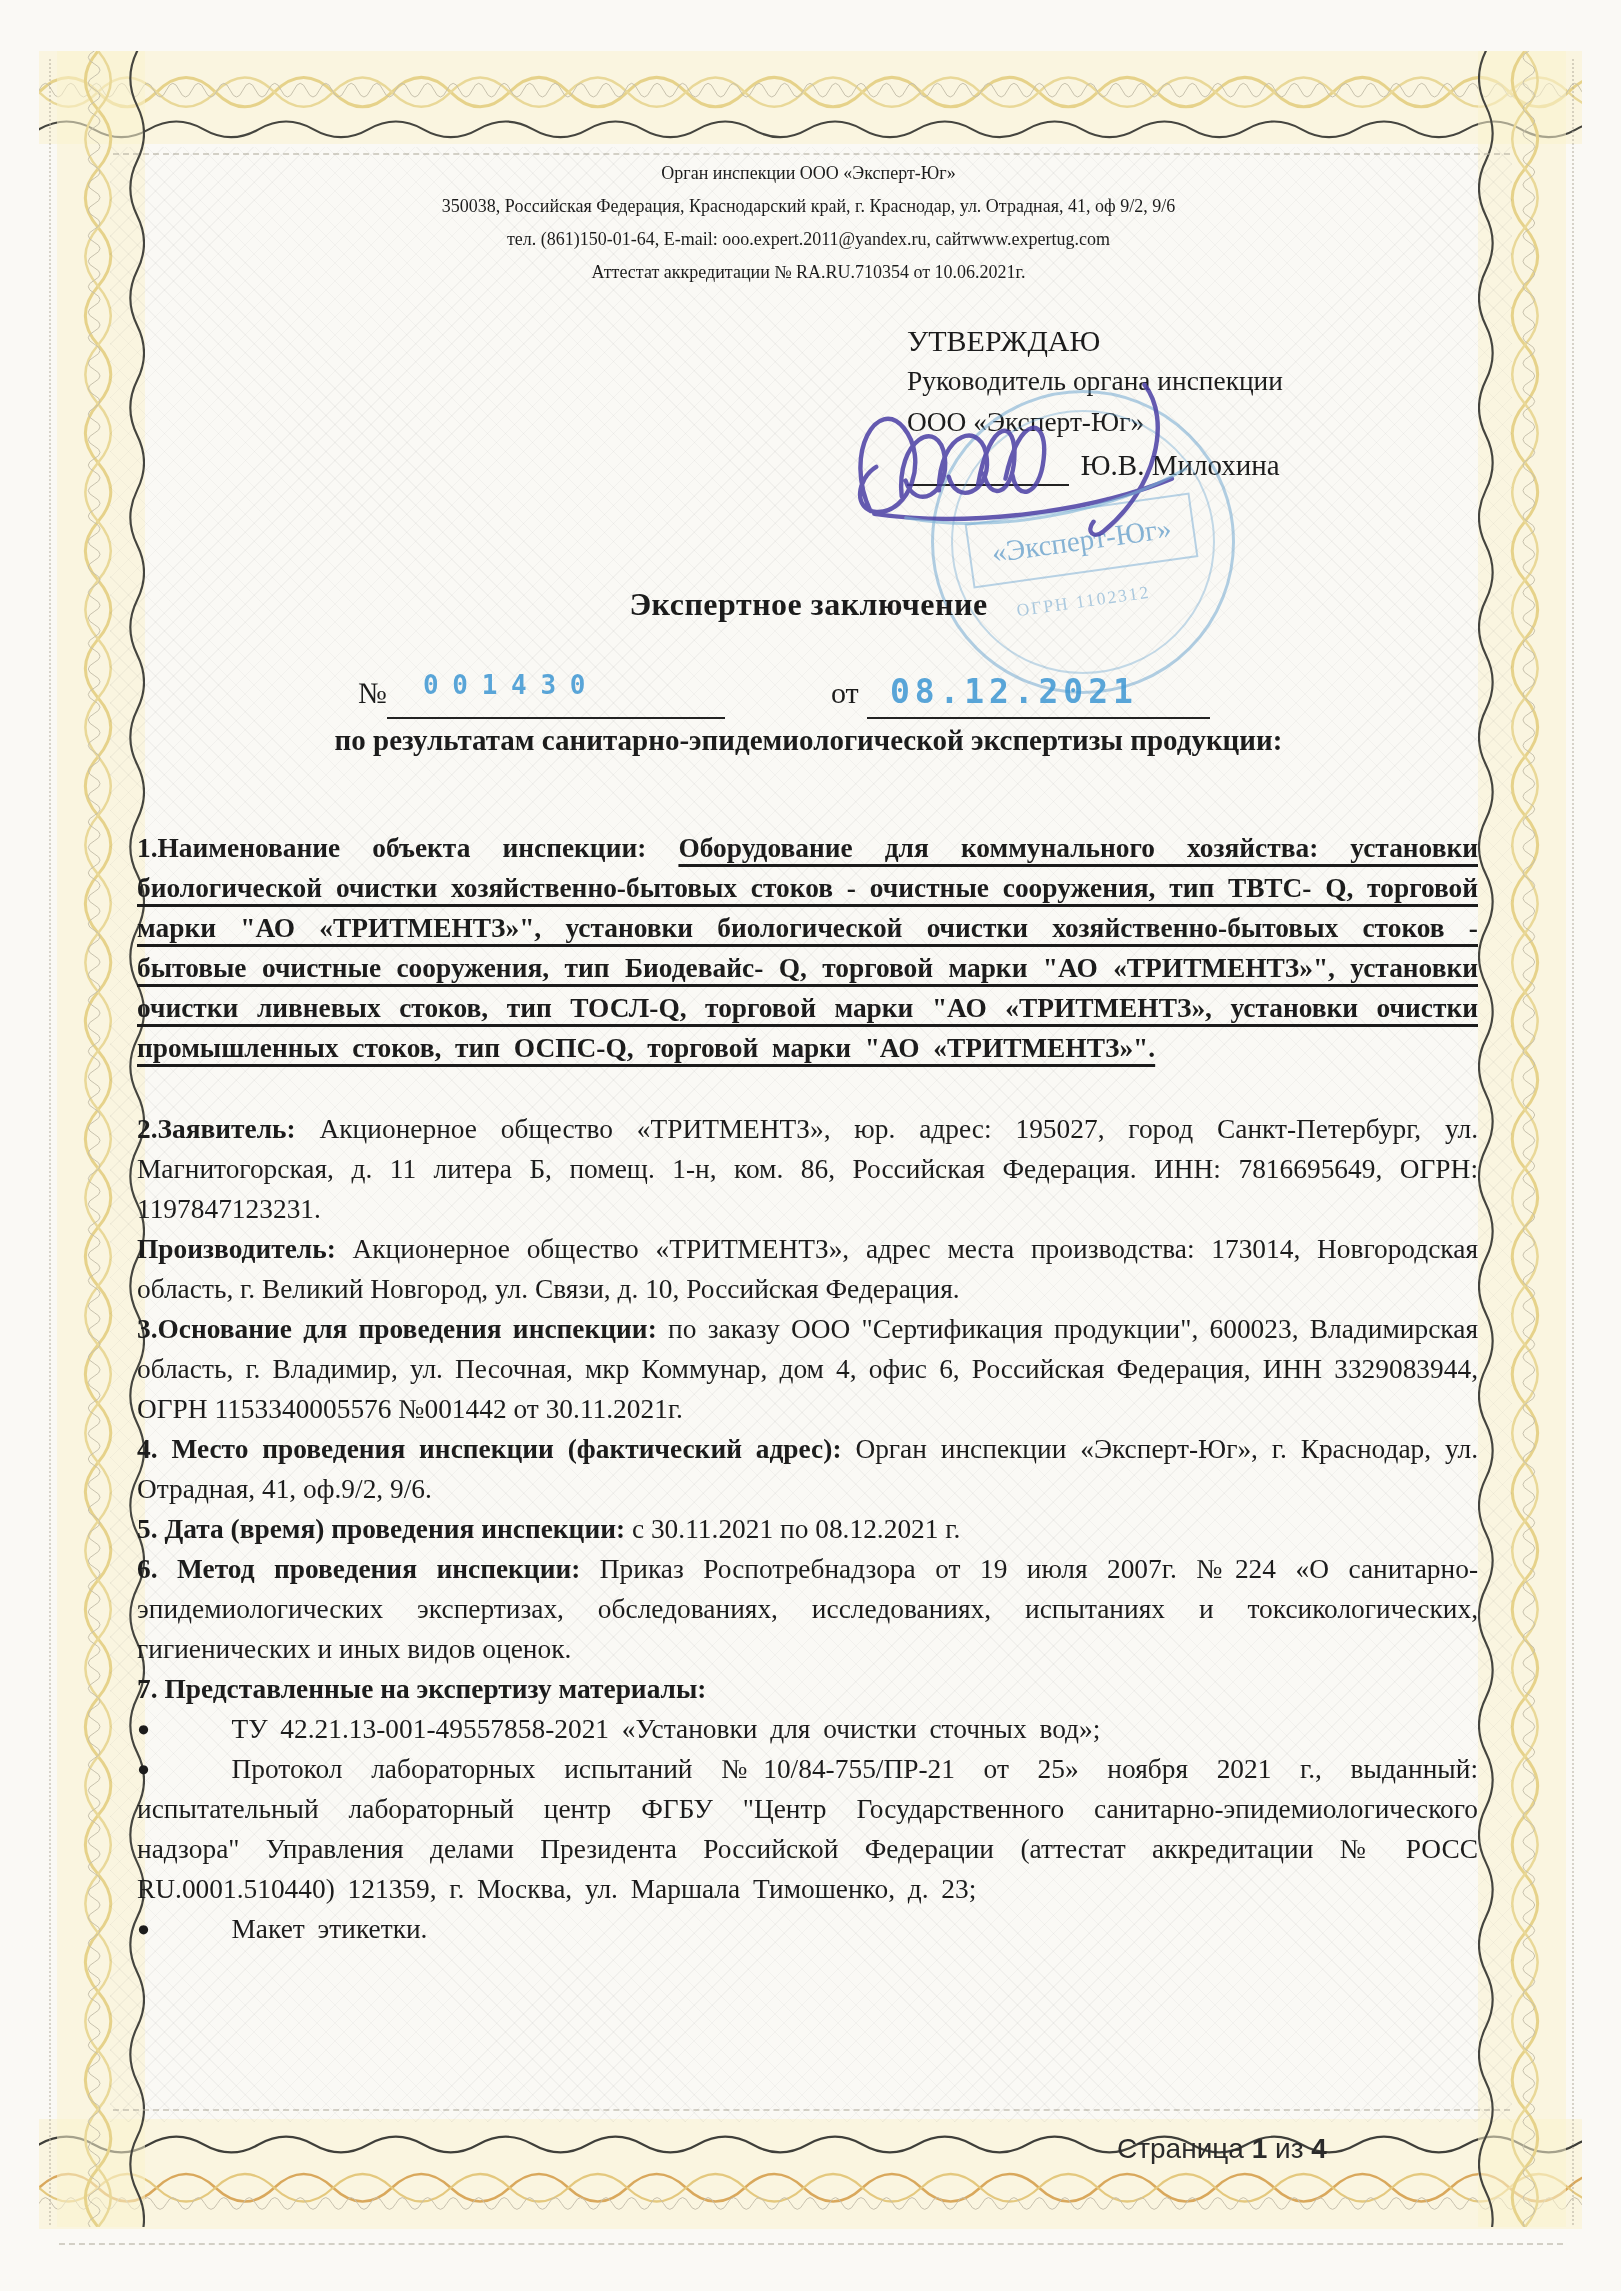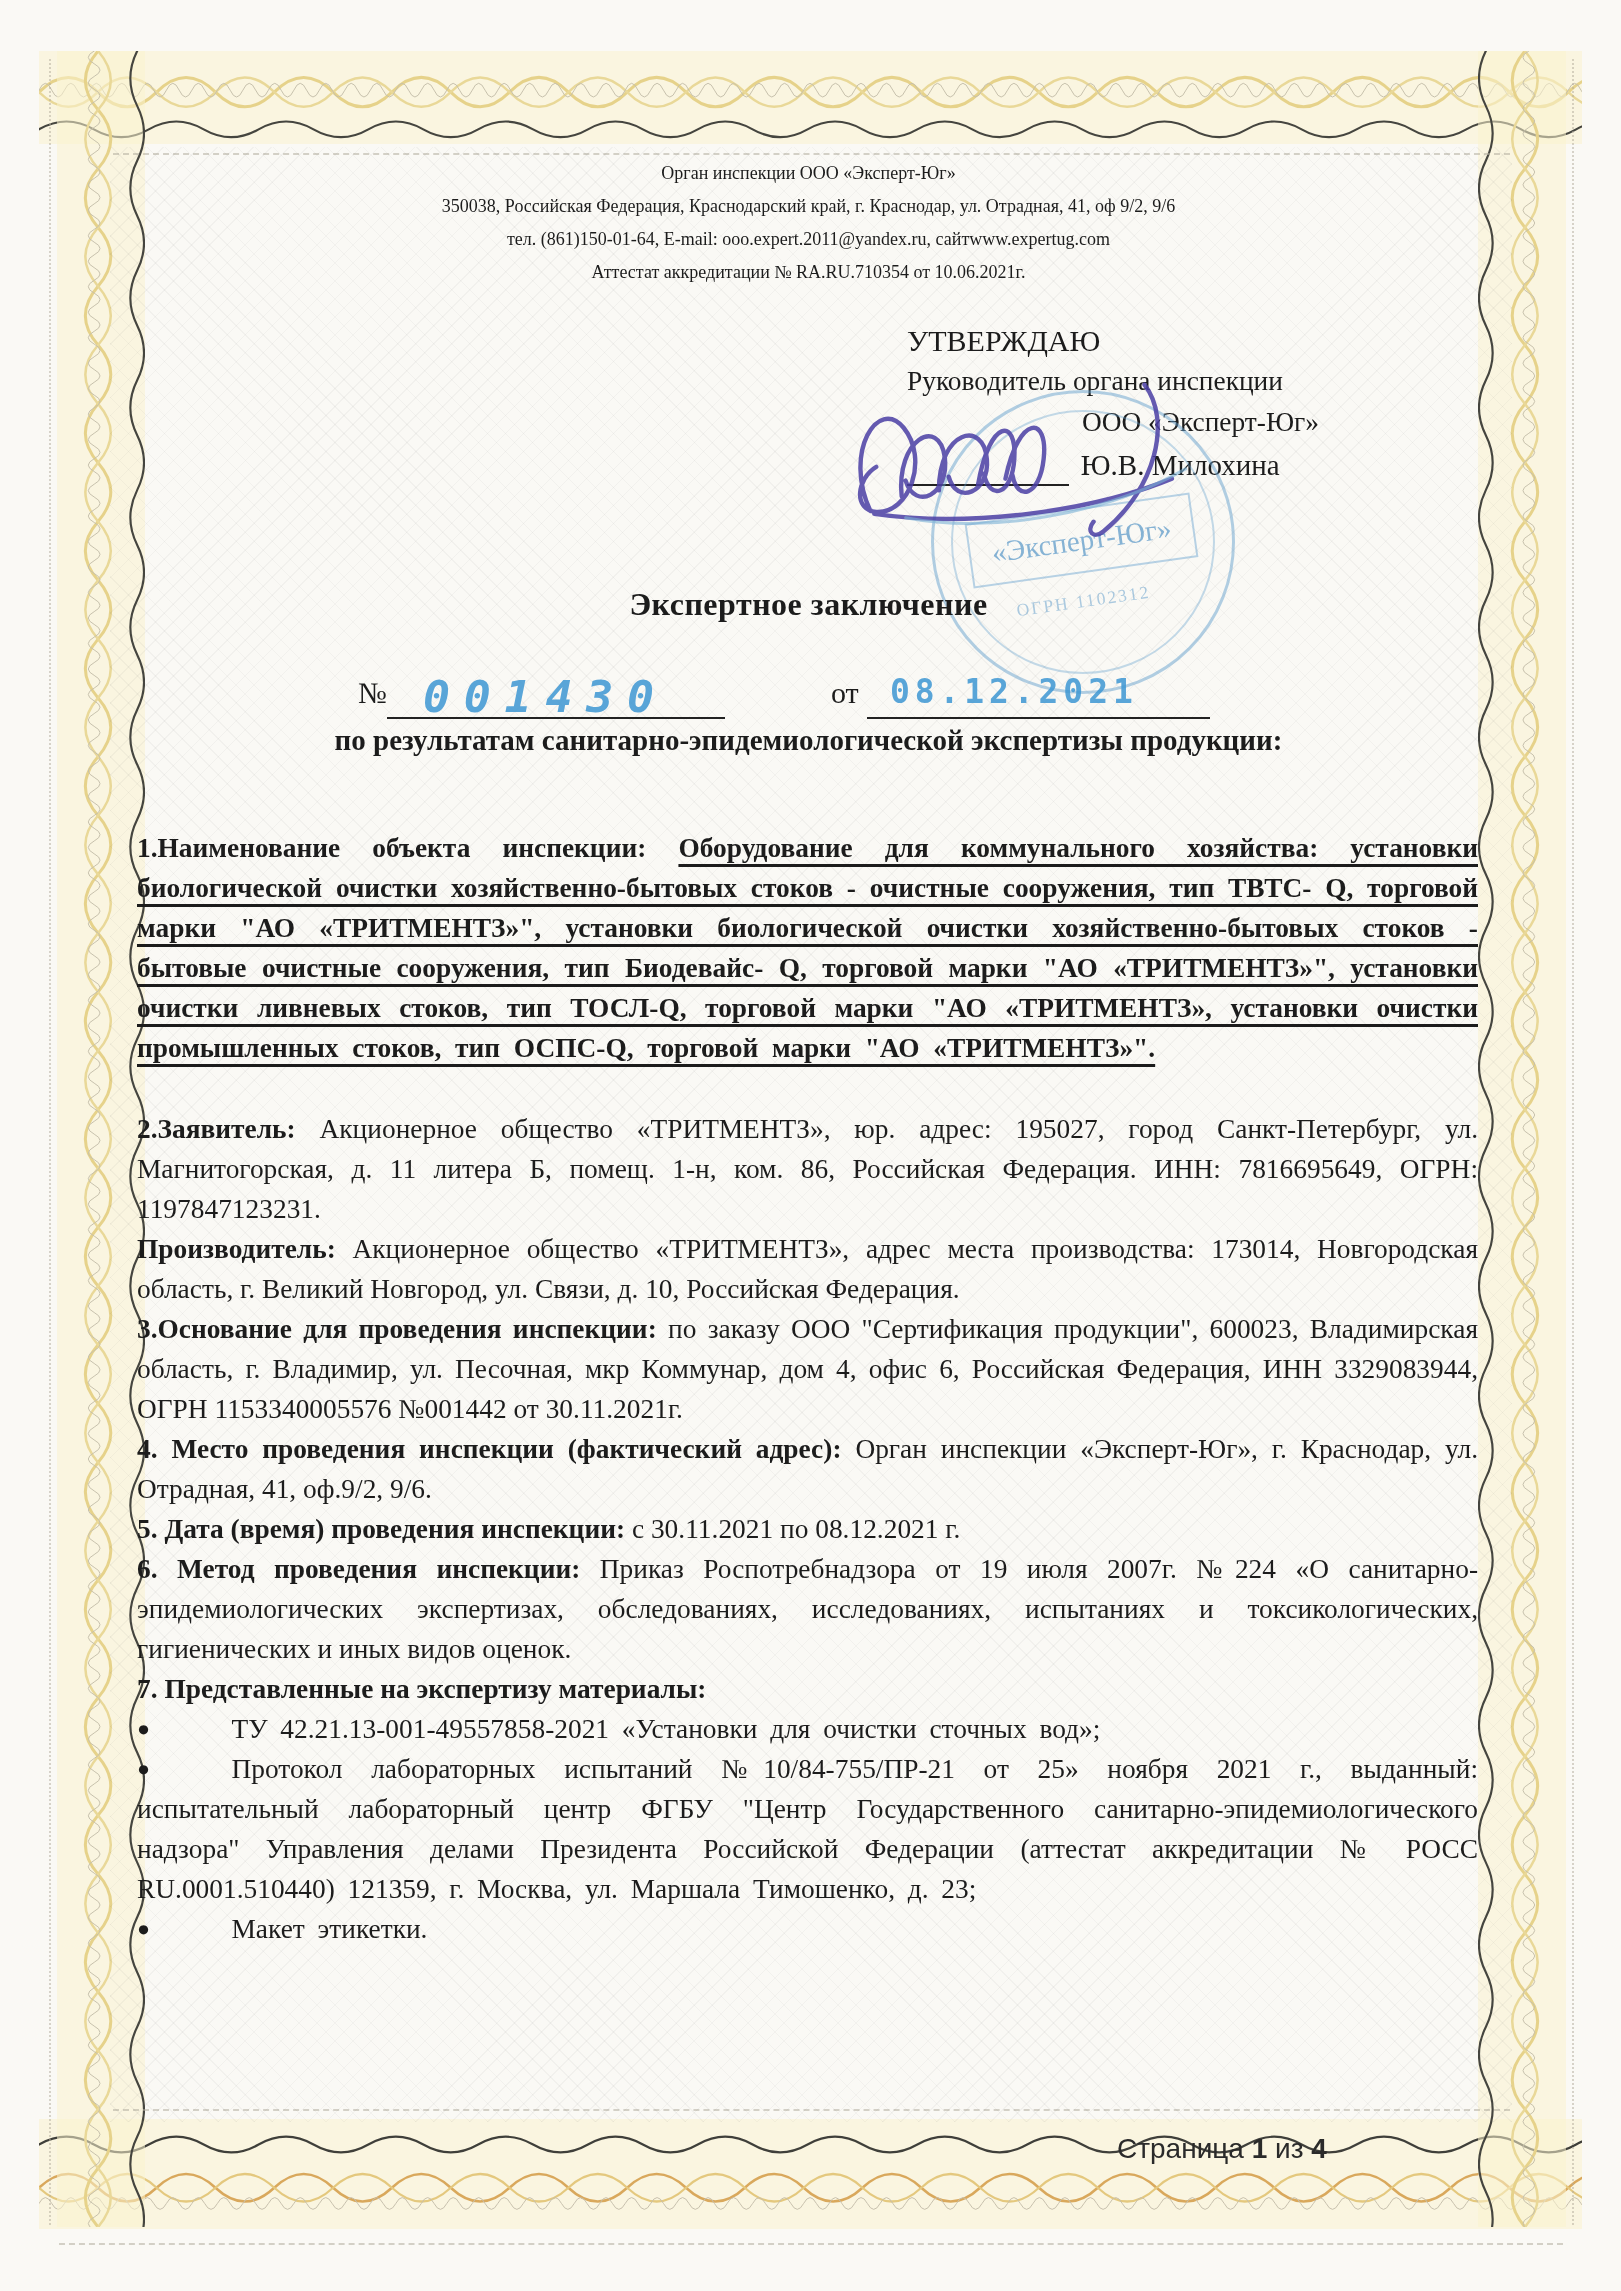--- a/index.html
+++ b/index.html
@@ -16,21 +16,21 @@
     background-image:
       repeating-linear-gradient(45deg, rgba(100,100,100,.055) 0 1px, transparent 1px 12.7px),
       repeating-linear-gradient(-45deg, rgba(100,100,100,.055) 0 1px, transparent 1px 12.7px);
   }
   
   .hdr{position:absolute;left:142px;top:157px;width:1333px;text-align:center;
        font-size:18px;line-height:33px;}
   
   .approve{position:absolute;left:907px;top:320px;width:412px;font-size:27.4px;line-height:41px;}
   .approve .l1{font-size:30px;}
-  .approve .l3{text-align:right;}
+  .approve .l3{text-align:left;}
   .sigrow{display:flex;align-items:flex-end;margin-top:2px;}
   .sigline{flex:0 0 162px;border-bottom:2px solid #222;height:29px;margin-right:11.8px;}
   .namep{font-size:29px;white-space:nowrap;}
   
   .stamp{position:absolute;left:931px;top:390px;width:304px;height:304px;opacity:.8;
          pointer-events:none;}
   .stamp .c1{position:absolute;inset:0;border-radius:50%;border:3.9px solid rgba(96,158,205,.6);}
   .stamp .c2{position:absolute;inset:19.6px;border-radius:50%;border:2px solid rgba(96,158,205,.45);}
   .stamp .rect{position:absolute;left:37px;top:118px;width:223px;height:61px;
        border:2.9px solid rgba(96,158,205,.55);transform:rotate(-8deg);
@@ -38,21 +38,21 @@
        color:rgba(70,140,195,.8);font-size:29px;}
   .stamp .sub{position:absolute;left:69px;top:201px;width:167px;text-align:center;
        color:rgba(70,140,195,.55);font-size:17.6px;transform:rotate(-8deg);letter-spacing:2px;}
   .sig-svg{position:absolute;left:841px;top:359px;pointer-events:none;}
   
   .doc-title{position:absolute;left:142px;top:586px;width:1333px;text-align:center;
        font-weight:bold;font-size:32px;letter-spacing:0.5px;}
   .numrow{position:absolute;left:0;top:670px;width:1621px;height:59px;font-size:30px;}
   .no-label{position:absolute;left:358px;top:5.9px;}
   .no-value{position:absolute;left:423px;top:0;font-family:"DejaVu Sans Mono",monospace;
-       font-weight:bold;font-size:45px;letter-spacing:13.7px;color:#3e97d3;opacity:.85;font-style:italic;}
+       font-weight:bold;font-size:26px;letter-spacing:13.7px;color:#3e97d3;opacity:.85;}
   .no-line{position:absolute;left:387px;top:47px;width:338px;border-top:2px solid #222;}
   .date-label{position:absolute;left:831px;top:5.9px;}
   .date-value{position:absolute;left:890px;top:2px;font-family:"DejaVu Sans Mono",monospace;
        font-weight:bold;font-size:33px;letter-spacing:4.9px;color:#3e97d3;opacity:.85;}
   .date-line{position:absolute;left:867px;top:47px;width:343px;border-top:2px solid #222;}
   .subtitle{position:absolute;left:142px;top:724px;width:1333px;text-align:center;
        font-weight:bold;font-size:29px;}
   
   .body-text{position:absolute;left:137px;top:828px;width:1341px;font-size:27.4px;line-height:40px;}
   .body-text p{margin:0;text-align:justify;}

